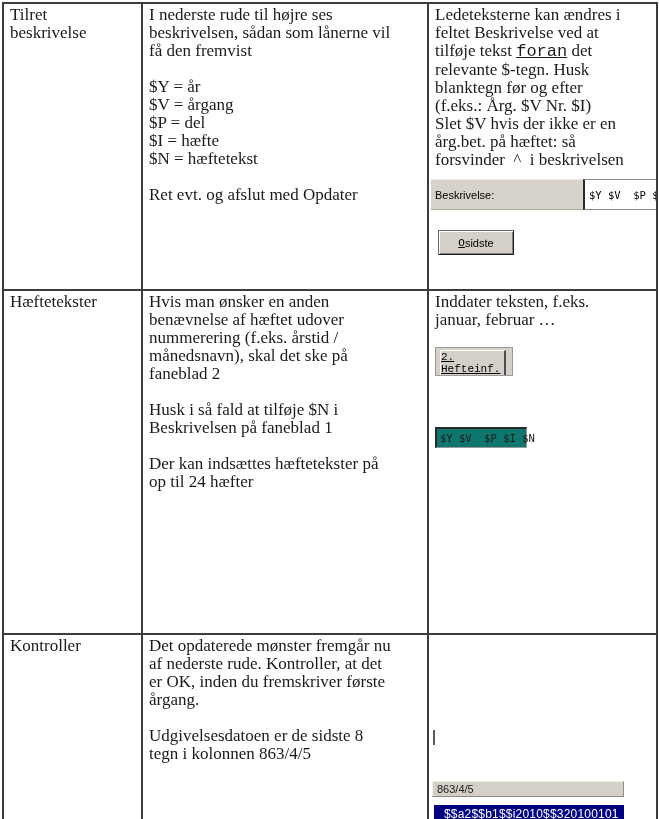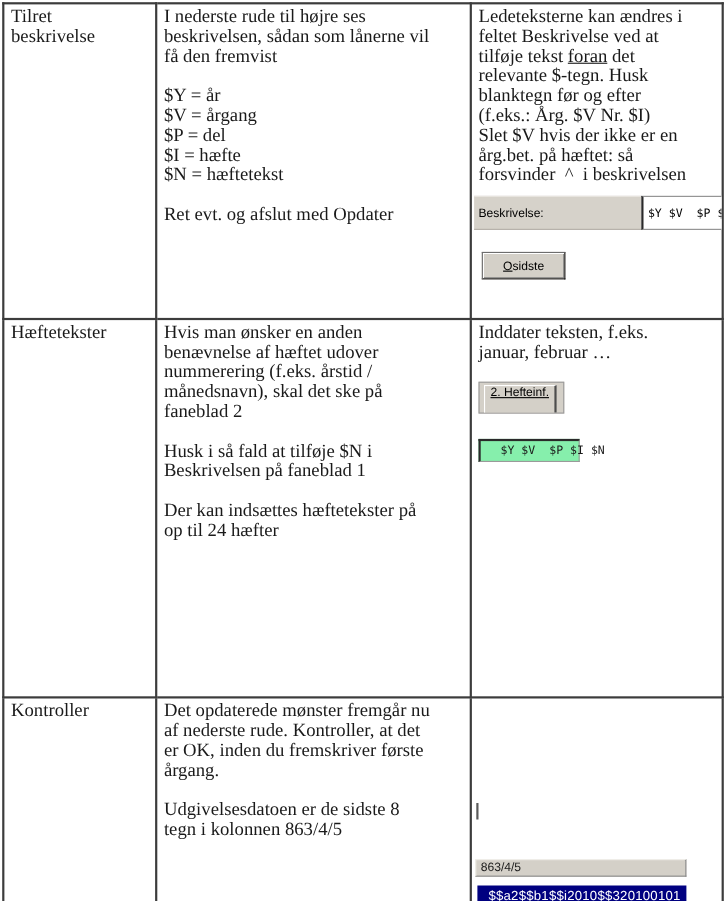--- a/index.html
+++ b/index.html
@@ -14,21 +14,21 @@
   table.doc td {
     border:2px solid #3c3c3c;
     vertical-align:top;
     padding:2px 4px 0 6px;
     overflow:hidden;
   }
   col.c1 { width:139px; } col.c2 { width:286px; } col.c3 { width:229px; }
 
   .hdr-label { color:#c32525; font-size:18px; }
   .pre { white-space:pre-wrap; font-size:17px; line-height:18px; }
-  .u { text-decoration:underline; }
+  .u { text-decoration:underline;font-family:Liberation Mono, monospace; }
 
   
   .ui { font-family:"Liberation Sans", sans-serif; font-size:11px; color:#000; }
   .mono { font-family:"DejaVu Sans Mono", monospace; font-size:10.5px; white-space:pre; }
 
   .ui-strip {
     display:flex; align-items:stretch; height:31px;
     margin:10px 0 0 -4px; width:calc(100% + 8px);
   }
   .ui-strip-label {
@@ -59,25 +59,25 @@
   }
   .tab {
     flex:1; margin:2px 6px 0 4px;
     background:#d4d0c8;
     border-left:1px solid #ffffff; border-top:1px solid #ffffff;
     border-right:2px solid #4d4d4d;
     display:flex; justify-content:center;
   }
 
   .win-field {
-    width:92px; height:21px; margin-top:23px; box-sizing:border-box;
-    background:#86efac;
+    width:92px; height:21px; margin-top:51px; box-sizing:border-box;
+    background:#0f766e;
     border-top:2px solid #2a2a2a; border-left:2px solid #2a2a2a;
     border-right:1px solid #9a9a9a; border-bottom:1px solid #9a9a9a;
-    display:flex; align-items:center; padding-left:18px;
+    display:flex; align-items:center; padding-left:3px;
   }
 
   .grid-panel { margin:93px 0 0 -3px; width:195px; }
   .grid-stub { width:2px; height:15px; background:#5a5a5a; margin-left:1px; }
   .grid-header {
     width:192px; height:16px; box-sizing:border-box;
     background:#d4d0c8;
     border:1px solid #8a8a8a; border-top-color:#f2f0ec; border-left-color:#f2f0ec;
     font-family:"Liberation Sans", sans-serif; font-size:11px; color:#1a1a1a;
     display:flex; align-items:center; padding-left:4px;margin-top:36px;

